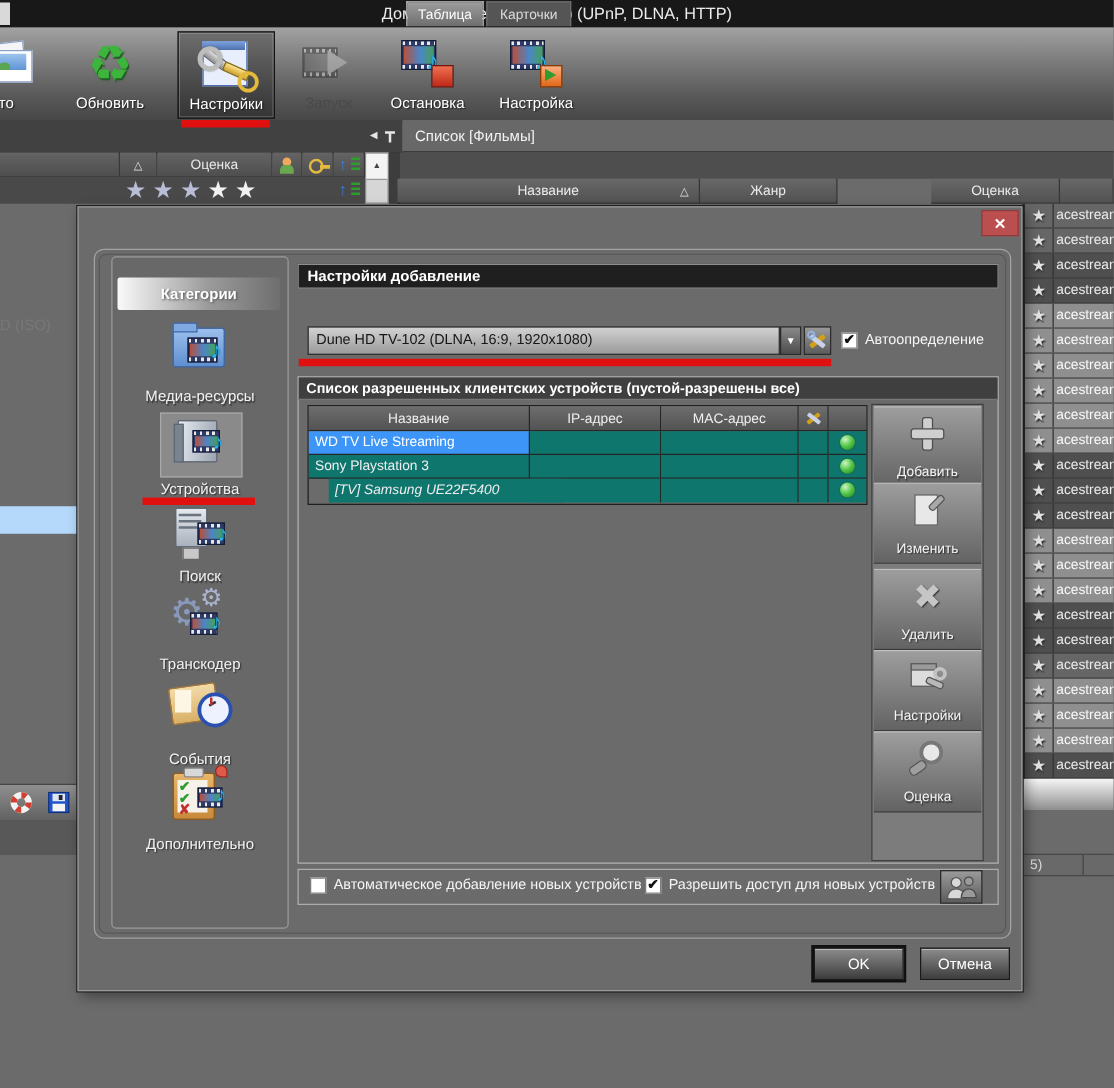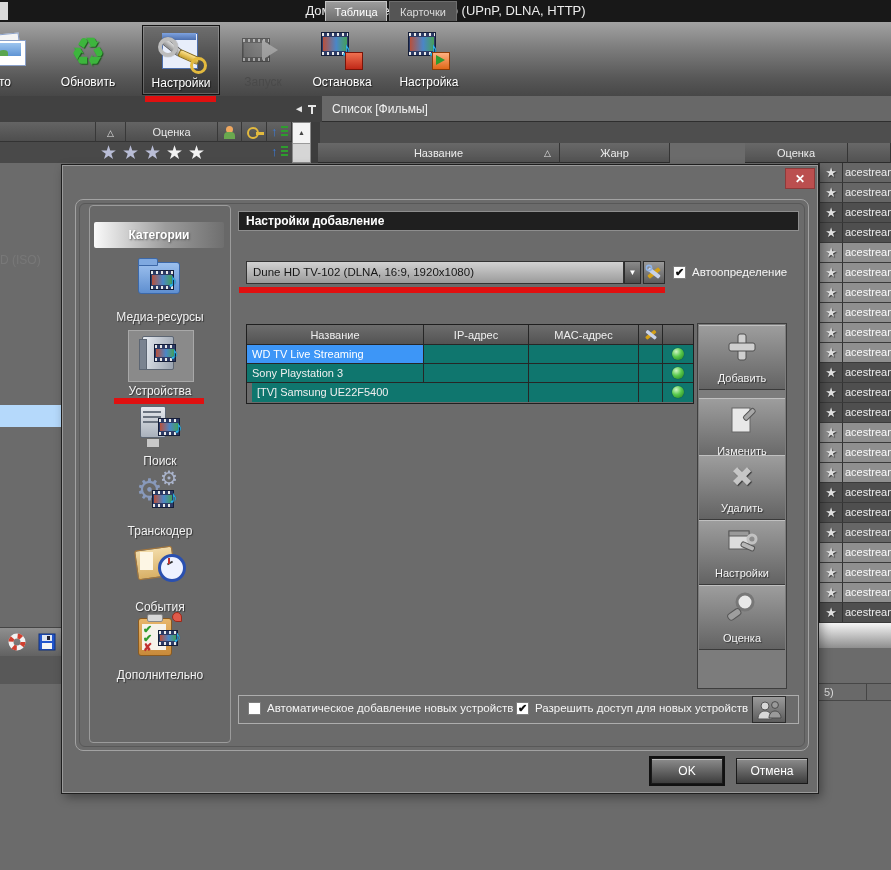--- a/index.html
+++ b/index.html
@@ -498,20 +498,25 @@
       <rect x="3" y="9" width="14" height="4" rx="1" fill="#c8d2e8" transform="rotate(38 10 11)"></rect>
       <circle cx="5" cy="6" r="2.6" fill="none" stroke="#8fb4e8" stroke-width="1.6"></circle>
     </svg>
   </div>
   <div class="abs redline" style="left:176px;top:121px;width:426px;height:6px;z-index:25;"></div>
   <div class="chk" style="left:610px;top:100px;">
     <span>✔</span>
   </div>
   <div class="chk-label" style="left:629px;top:100px;">Автоопределение</div>
 
+  <div class="grp" style="left:175px;top:135px;width:561px;height:390px;">
+    <div class="grp-hdr">
+      <span>Список разрешенных клиентских устройств (пустой-разрешены все)</span>
+    </div>
+  </div>
 
   <div class="dtable" style="left:183px;top:158px;width:446px;height:78px;">
     <div class="dt-cell dt-h" style="left:0;top:0;width:177px;height:20px;"><span>Название</span></div>
     <div class="dt-cell dt-h" style="left:177px;top:0;width:105px;height:20px;"><span>IP-адрес</span></div>
     <div class="dt-cell dt-h" style="left:282px;top:0;width:110px;height:20px;"><span>MAC-адрес</span></div>
     <div class="dt-cell dt-h" style="left:392px;top:0;width:24px;height:20px;">
       <svg width="16" height="16" style="margin-top:2px;">
         <rect x="2" y="6" width="12" height="3.4" rx="1" fill="#d4a017" transform="rotate(-38 8 8)"></rect>
         <rect x="2" y="6" width="12" height="3.4" rx="1" fill="#c8d2e8" transform="rotate(38 8 8)"></rect>
       </svg>
@@ -532,41 +537,41 @@
       <div class="dt-cell dt-r" style="left:0;top:39px;width:177px;height:19px;"><span>Sony Playstation 3</span></div>
       <div class="dt-cell dt-r" style="left:177px;top:39px;width:105px;height:19px;"></div>
       <div class="dt-cell dt-r" style="left:282px;top:39px;width:110px;height:19px;"></div>
       <div class="dt-cell dt-r" style="left:392px;top:39px;width:24px;height:19px;"></div>
       <div class="dt-cell dt-r" style="left:416px;top:39px;width:30px;height:19px;border-right:none;">
         <span class="led" style="left:9px;top:3px;"></span>
       </div>
     </div>
 
     <div>
-      <div class="dt-cell dt-r" style="left:5px;top:58px;width:187px;height:19px;border-bottom:none;"><span>[TV] Samsung UE22F5400</span></div>
+      <div class="dt-cell dt-r" style="left:16px;top:58px;width:187px;height:19px;border-bottom:none;font-style:italic;"><span>[TV] Samsung UE22F5400</span></div>
       <div class="dt-cell dt-r" style="left:177px;top:58px;width:105px;height:19px;border-bottom:none;"></div>
       <div class="dt-cell dt-r" style="left:282px;top:58px;width:110px;height:19px;border-bottom:none;"></div>
       <div class="dt-cell dt-r" style="left:392px;top:58px;width:24px;height:19px;border-bottom:none;"></div>
       <div class="dt-cell dt-r" style="left:416px;top:58px;width:30px;height:19px;border:none;">
         <span class="led" style="left:9px;top:3px;"></span>
       </div>
     </div>
   </div>
 
   <div class="act-col" style="left:634px;top:157px;width:90px;height:366px;">
     <div class="act-btn" style="top:1px;">
       <span class="act-ic">
         <svg width="32" height="32">
             <rect x="12" y="3" width="8" height="26" rx="2" fill="#cfcfcf" stroke="#4e4e4e"></rect>
             <rect x="3" y="12" width="26" height="8" rx="2" fill="#cfcfcf" stroke="#4e4e4e"></rect>
           </svg>
       </span>
       <span class="act-label">Добавить</span>
     </div>
-    <div class="act-btn" style="top:74px;">
+    <div class="act-btn" style="top:62px;">
       <span class="act-ic">
         <svg width="32" height="32">
             <rect x="6" y="4" width="18" height="24" fill="#e8e8e8" stroke="#666"></rect>
             <rect x="16" y="8" width="14" height="5" rx="2" fill="#a8a8a8" stroke="#555" transform="rotate(-45 23 10)"></rect>
           </svg>
       </span>
       <span class="act-label">Изменить</span>
     </div>
     <div class="act-btn" style="top:131px;">
       <span class="act-ic" style="color:#c6c6c6;font-size:27px;text-shadow:1px 1px 1px #3a3a3a;line-height:32px;">✖</span>

